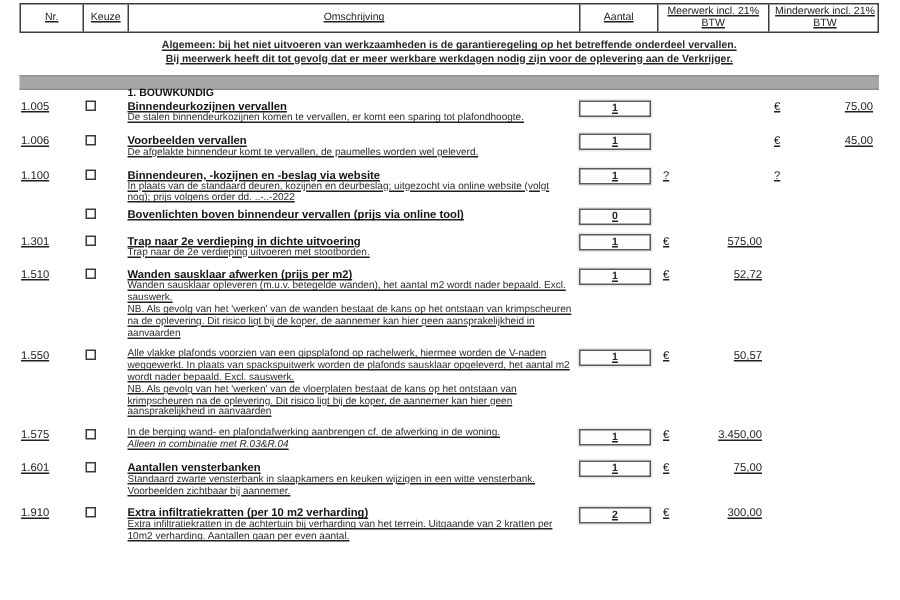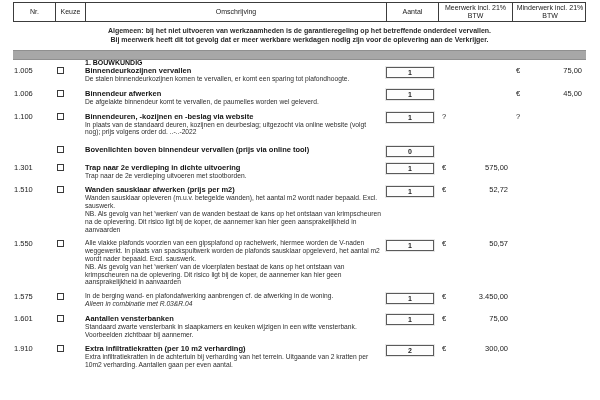--- a/index.html
+++ b/index.html
@@ -3,21 +3,21 @@
 <meta charset="utf-8">
 <style>
   * { margin:0; padding:0; box-sizing:border-box; }
   html,body { background:#ffffff; }
   body {
     width:600px; height:400px; overflow:hidden;
     font-family:"Liberation Sans", sans-serif;
     color:#1f1f1f;
     position:relative;
   }
-  .sheet { position:absolute; left:13px; top:2px; width:573px; }
+  .sheet { position:absolute; left:13px; top:2px; width:573px;text-decoration:underline; }
 
   
   .thead {
     display:grid;
     grid-template-columns:42px 30px 301px 52px 74px 74px;
     border:1px solid #3c3c3c;
     height:20px;
   }
   .thead .hcell {
     border-right:1px solid #3c3c3c;
@@ -48,21 +48,21 @@
     font-size:7px; line-height:9px; font-weight:bold; color:#111;
   }
 
   
   .row {
     display:grid;
     grid-template-columns:42px 30px 301px 52px 74px 74px;
     align-items:start;
     margin-top:6px;
   }
-  .row.sub { margin-top:9px; }
+  .row.sub { margin-top:2px; }
   .c-nr { font-size:7.5px; line-height:9px; color:#222; padding-left:1px; }
   .c-check { padding-top:1px; }
   .checkbox {
     width:7px; height:7px;
     border:1px solid #3a3a3a;
     background:#fff;
     margin-left:2px;
   }
   .c-body { padding-right:4px; }
   .title { font-size:7.5px; line-height:9px; font-weight:bold; color:#141414; }
@@ -127,21 +127,21 @@
       <span class="amt">75,00</span>
     </div>
   </div>
 
   <div class="row">
     <div class="c-nr">1.006</div>
     <div class="c-check">
         <div class="checkbox"></div>
       </div>
     <div class="c-body">
-      <div class="title">Binnendeur afwerken</div>
+      <div class="title">Voorbeelden vervallen</div>
       <div class="desc">De afgelakte binnendeur komt te vervallen, de paumelles worden wel geleverd.</div>
     </div>
     <div class="c-aantal">
         <div class="qty-box">1</div>
       </div>
     <div class="c-price"></div>
     <div class="c-price">
       <span class="eur">€</span>
       <span class="amt">45,00</span>
     </div>

